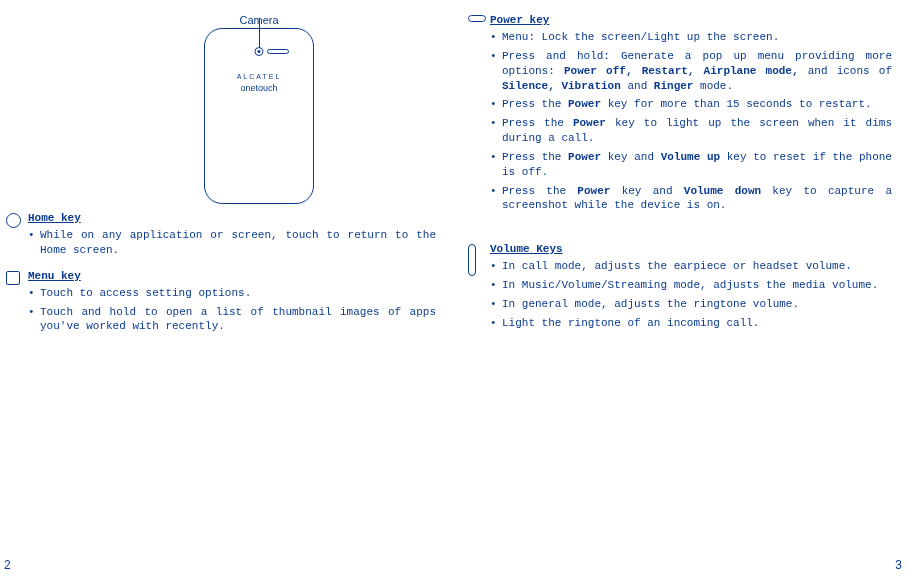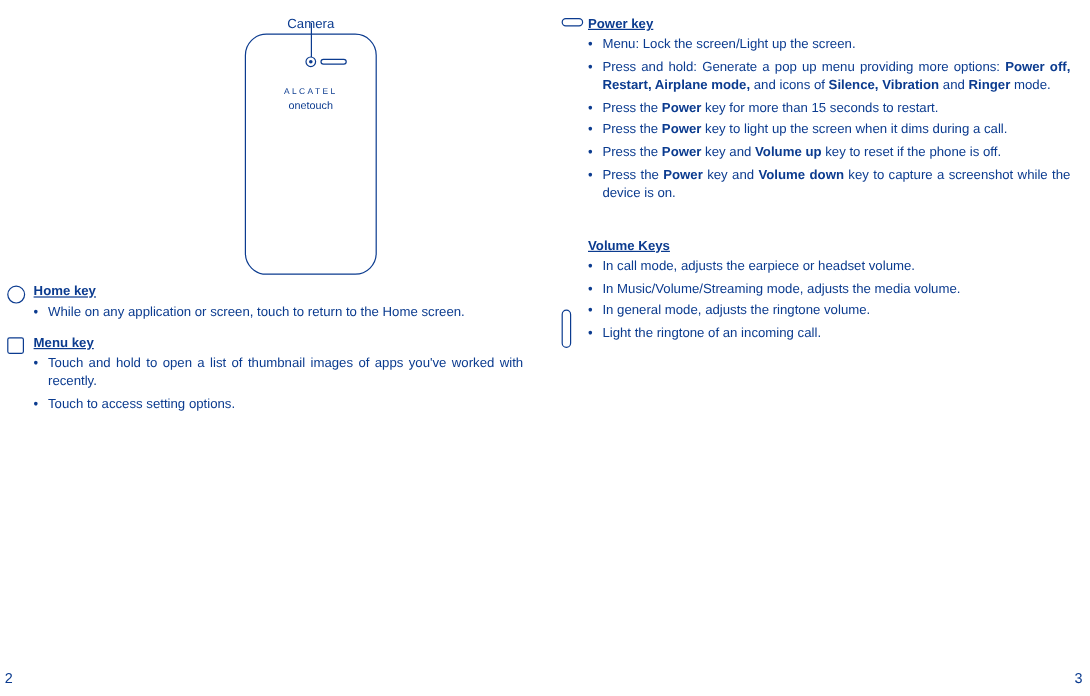--- a/index.html
+++ b/index.html
@@ -37,21 +37,21 @@
     margin-bottom: 2px;
   }
   .phone-wrap {
     display: flex;
     justify-content: center;
     margin-bottom: 8px;
     padding-left: 76px;
   }
   .phone {
     width: 110px;
-    height: 201px;
+    height: 176px;
     border: 1px solid #0b3b8f;
     border-radius: 18px;
     position: relative;
   }
   .cam-line {
     position: absolute;
     top: -10px;
     left: 50%;
     width: 0;
     height: 30px;
@@ -100,21 +100,21 @@
   .section {
     display: flex;
     margin-bottom: 8px;
   }
   .ico {
     width: 22px;
     flex: 0 0 22px;
     padding-top: 1px;
   }
   .ico svg, .ico .oval, .ico .sq, .ico .tri, .ico .vol { display:block; }
-  .content { flex: 1; }
+  .content { flex: 1; font-family: Liberation Mono, monospace; }
   .heading {
     font-size: 11px;
     font-weight: bold;
     color: #0b3b8f;
     text-decoration: underline;
     margin-bottom: 4px;
   }
   ul.bullets {
     list-style: none;
     padding-left: 0;
@@ -183,22 +183,22 @@
       </div>
     </div>
 
     <div class="section">
       <div class="ico">
         <div class="square-ico"></div>
       </div>
       <div class="content">
         <div class="heading">Menu key</div>
         <ul class="bullets">
+          <li>Touch to access setting options.</li>
           <li>Touch and hold to open a list of thumbnail images of apps you've worked with recently.</li>
-          <li>Touch to access setting options.</li>
         </ul>
       </div>
     </div>
 
     <div class="page-number">2</div>
   </div>
 
   <div class="page right">
 
     <div class="section">
@@ -211,21 +211,21 @@
             <li>Menu: Lock the screen/Light up the screen.</li>
             <li>Press and hold: Generate a pop up menu providing more options: <b>Power off, Restart, Airplane mode,</b> and icons of <b>Silence, Vibration</b> and <b>Ringer</b> mode.</li>
             <li>Press the <b>Power</b> key for more than 15 seconds to restart.</li>
             <li>Press the <b>Power</b> key to light up the screen when it dims during a call.</li>
             <li>Press the <b>Power</b> key and <b>Volume up</b> key to reset if the phone is off.</li>
             <li>Press the <b>Power</b> key and <b>Volume down</b> key to capture a screenshot while the device is on.</li>
           </ul>
       </div>
     </div>
 
-    <div class="section" style="margin-top:26px;align-items:flex-end;">
+    <div class="section" style="margin-top:26px;">
       <div class="ico">
         <div class="vol-ico"></div>
       </div>
       <div class="content">
         <div class="heading">Volume Keys </div>
         <ul class="bullets">
           <li>In call mode,  adjusts the earpiece or headset volume.</li>
           <li>In Music/Volume/Streaming mode, adjusts the media volume.</li>
           <li>In general mode, adjusts the ringtone volume.</li>
           <li>Light the ringtone of an incoming call.</li>

